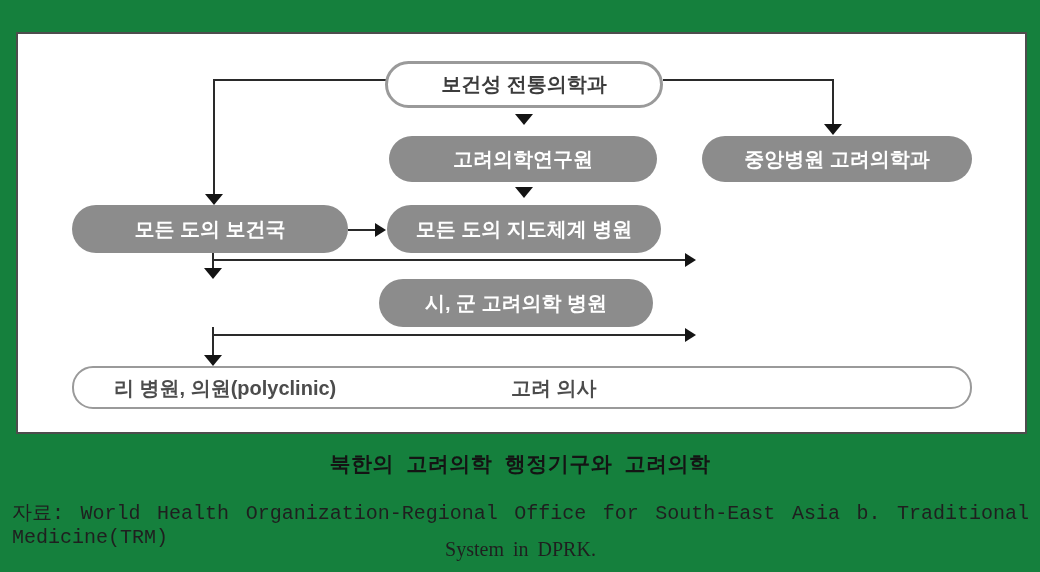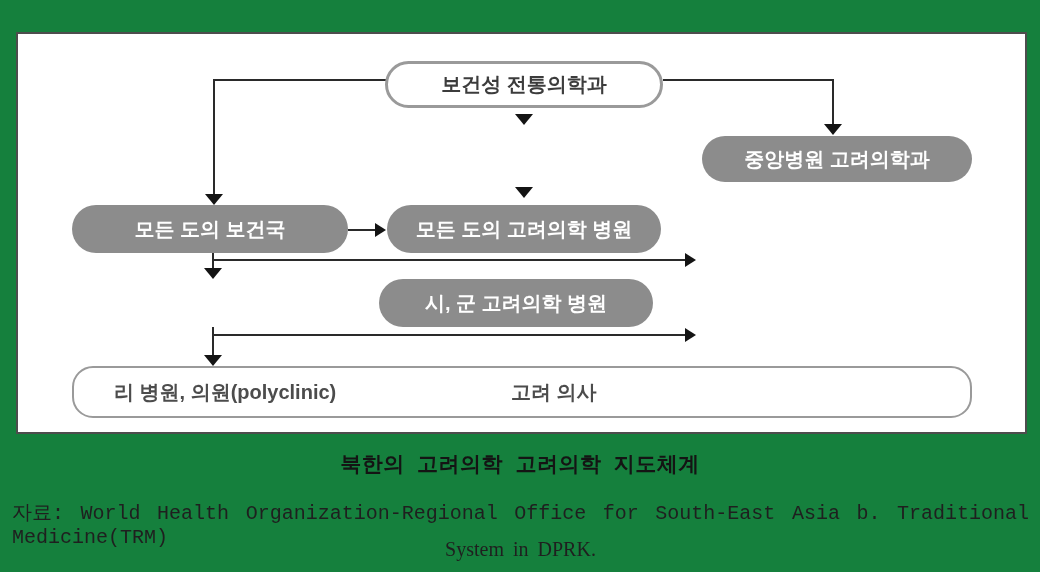--- a/index.html
+++ b/index.html
@@ -28,21 +28,21 @@
   .node.white{background:#ffffff;border:3px solid #9a9a9a;color:#3c3c3c;}
   .hline{position:absolute;height:1.6px;background:#2a2a2a;}
   .vline{position:absolute;width:1.6px;background:#2a2a2a;}
   .tri-down{position:absolute;width:0;height:0;
     border-left:9px solid transparent;border-right:9px solid transparent;
     border-top:11px solid #141414;}
   .tri-right{position:absolute;width:0;height:0;
     border-top:7px solid transparent;border-bottom:7px solid transparent;
     border-left:11px solid #141414;}
   .bottom-band{
-    position:absolute;left:54px;top:332px;width:900px;height:52px;
+    position:absolute;left:54px;top:332px;width:900px;height:43px;
     background:#ffffff;border:2.5px solid #9a9a9a;border-radius:21px;
     box-sizing:border-box;color:#4c4c4c;font-weight:bold;font-size:20px;
   }
   .bottom-band .left-label{position:absolute;left:40px;top:50%;transform:translateY(-50%);white-space:nowrap;}
   .bottom-band .mid-label{position:absolute;left:437px;top:50%;transform:translateY(-50%);white-space:nowrap;}
   .caption{
     position:absolute;left:0;top:450px;width:100%;
     text-align:center;font-weight:bold;font-size:21px;color:#141414;
     word-spacing:6px;letter-spacing:0.5px;
   }
@@ -86,45 +86,48 @@
 
     <div class="vline" style="left:194px;top:293px;height:31px;"></div>
     <div class="tri-down" style="left:186px;top:321px;"></div>
     <div class="hline" style="left:194px;top:300px;width:474px;"></div>
     <div class="tri-right" style="left:667px;top:293.5px;"></div>
 
     <div class="node white" style="left:367px;top:27px;width:278px;height:47px;">
       <span>보건성 전통의학과</span>
     </div>
 
+    <div class="node gray" style="left:371px;top:102px;width:268px;height:46px;">
+      <span>고려의학연구원</span>
+    </div>
 
     <div class="node gray" style="left:54px;top:171px;width:276px;height:48px;">
       <span>모든 도의 보건국</span>
     </div>
 
     <div class="node gray" style="left:684px;top:102px;width:270px;height:46px;">
       <span>중앙병원 고려의학과</span>
     </div>
 
     <div class="node gray" style="left:369px;top:171px;width:274px;height:48px;">
-      <span>모든 도의 고려의학 병원</span>
+      <span>모든 도의 지도체계 병원</span>
     </div>
 
 
 
     <div class="node gray" style="left:361px;top:245px;width:274px;height:48px;">
       <span>시, 군 고려의학 병원</span>
     </div>
 
 
     <div class="bottom-band">
       <span class="left-label">리 병원, 의원(polyclinic)</span>
       <span class="mid-label">고려 의사</span>
     </div>
 
   </div>
 
-  <div class="caption">북한의 고려의학 고려의학 지도체계</div>
+  <div class="caption">북한의 고려의학 행정기구와 고려의학</div>
 
   <div class="source1">자료: World Health Organization-Regional Office for South-East Asia b. Traditional Medicine(TRM)</div>
   <div class="source2">System in DPRK.</div>
 
 </div>
 
 </body></html>

